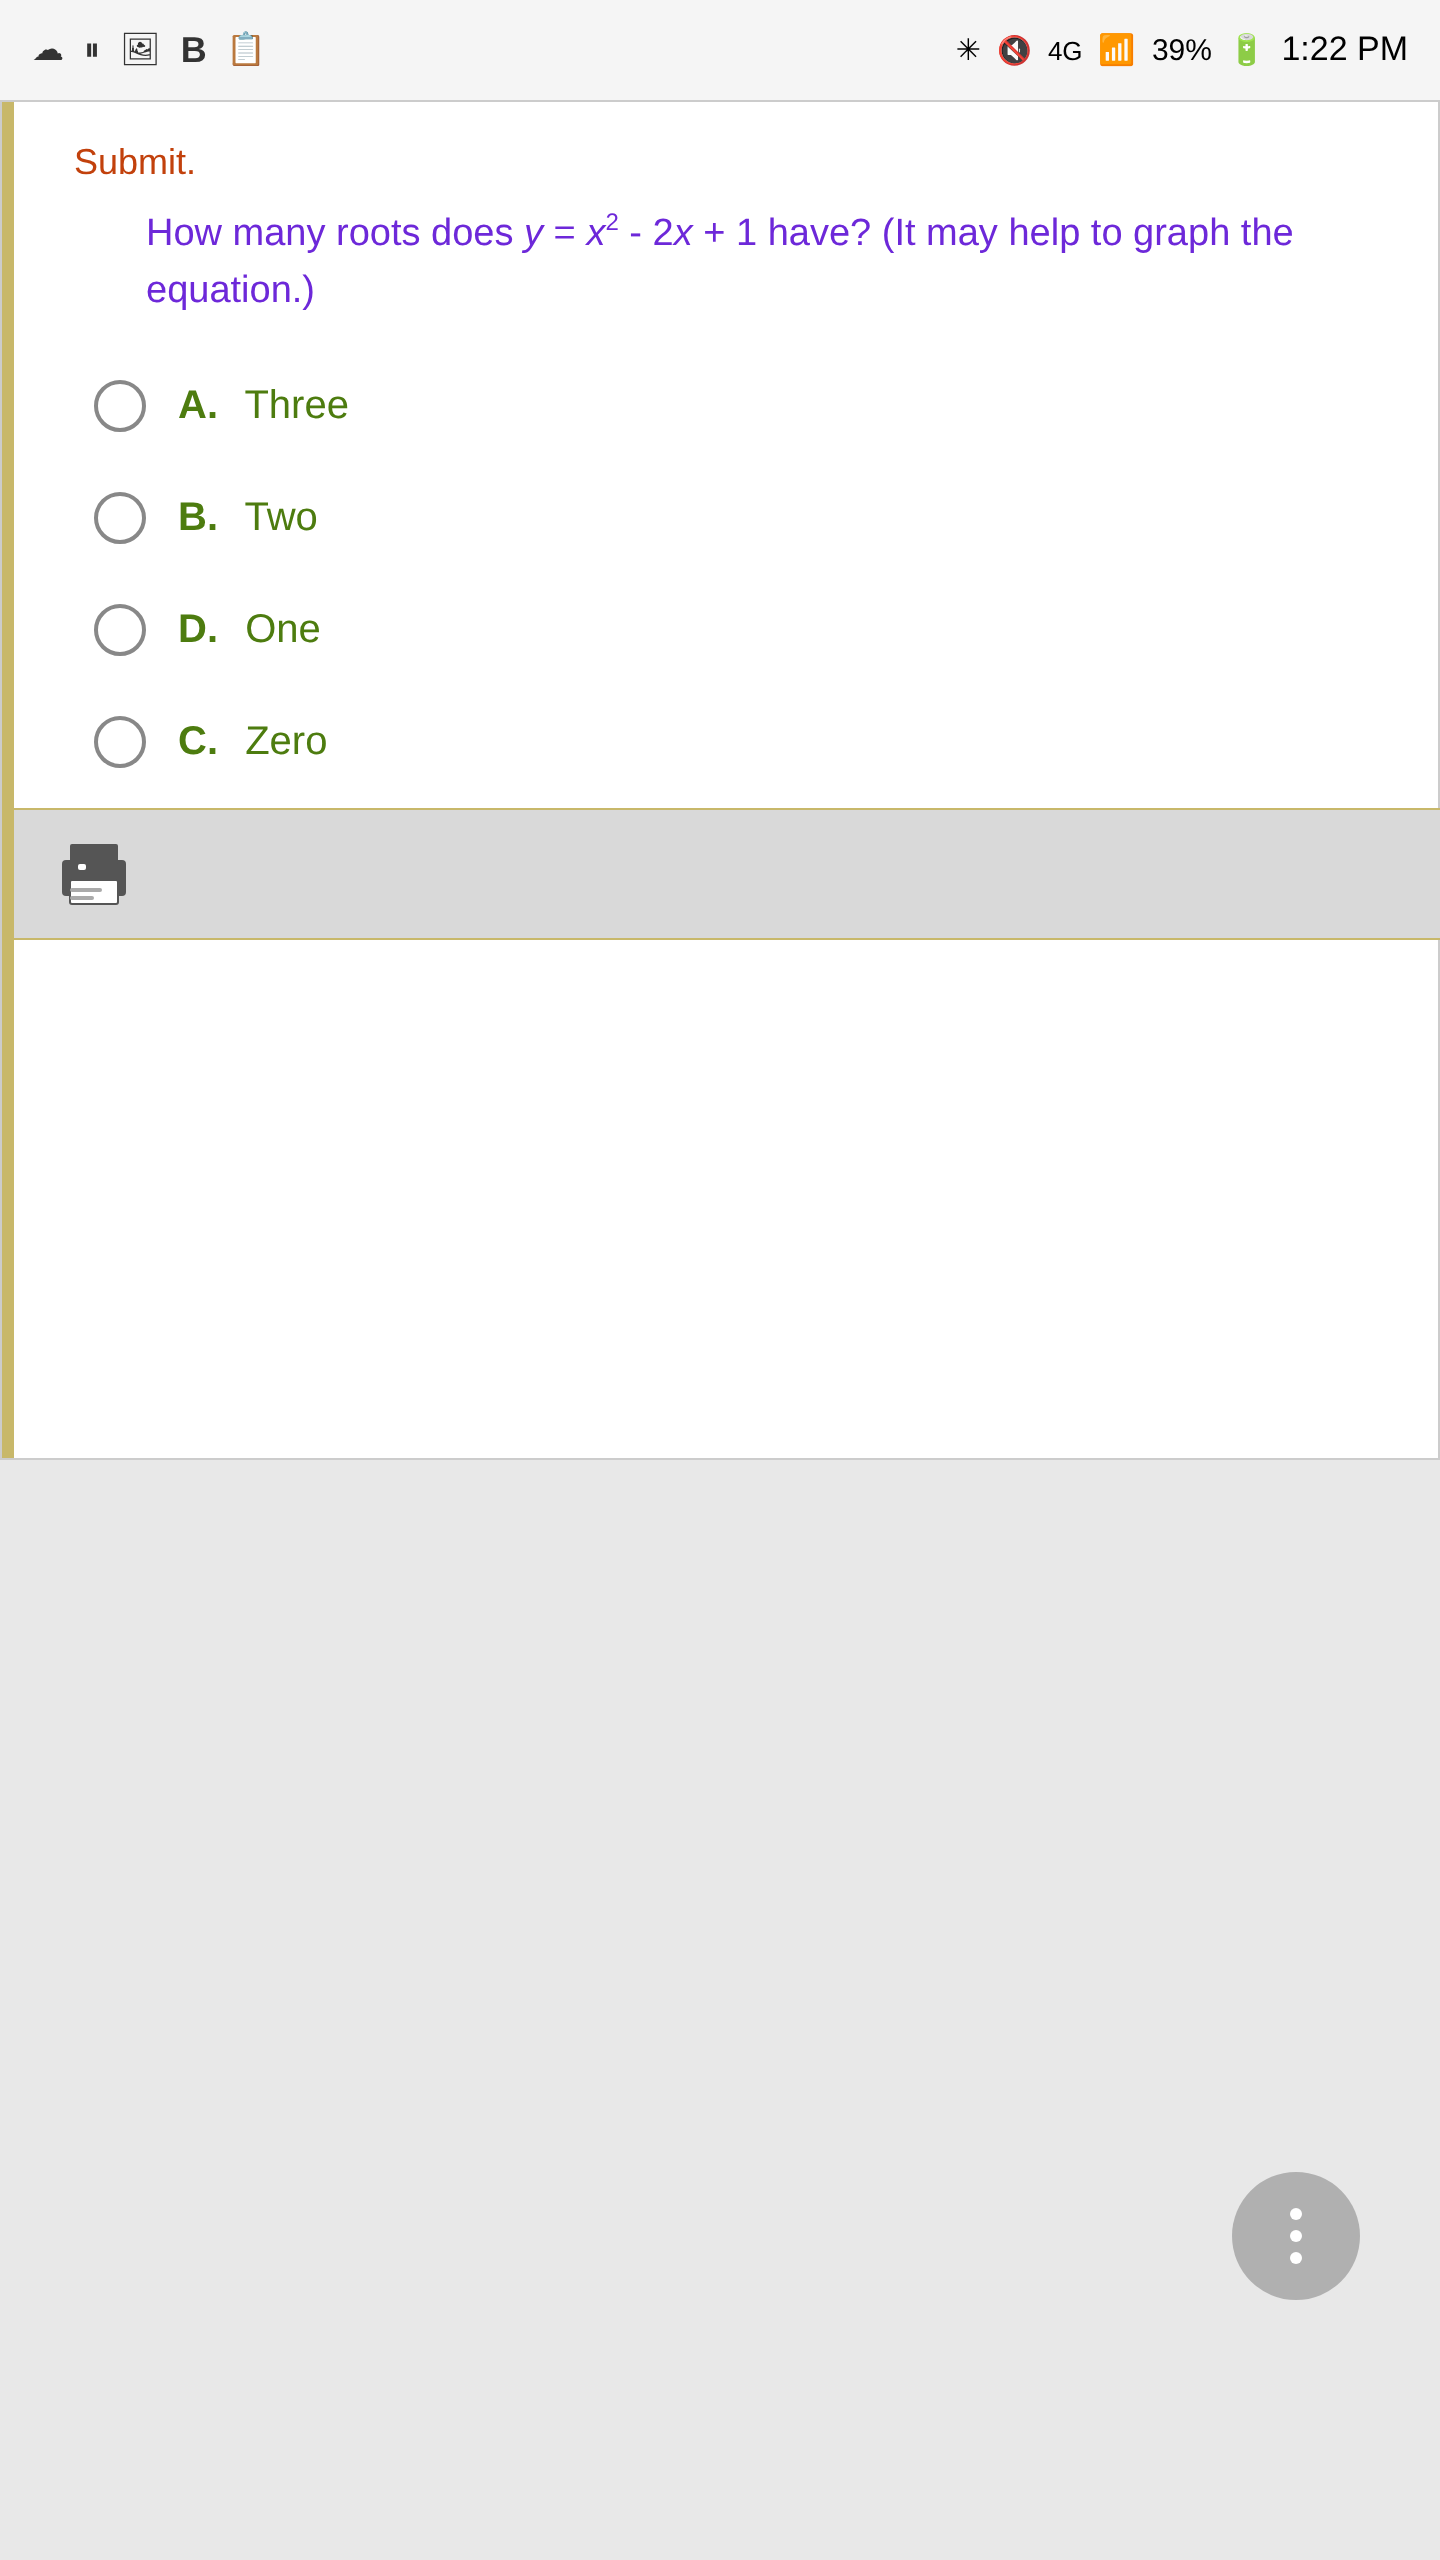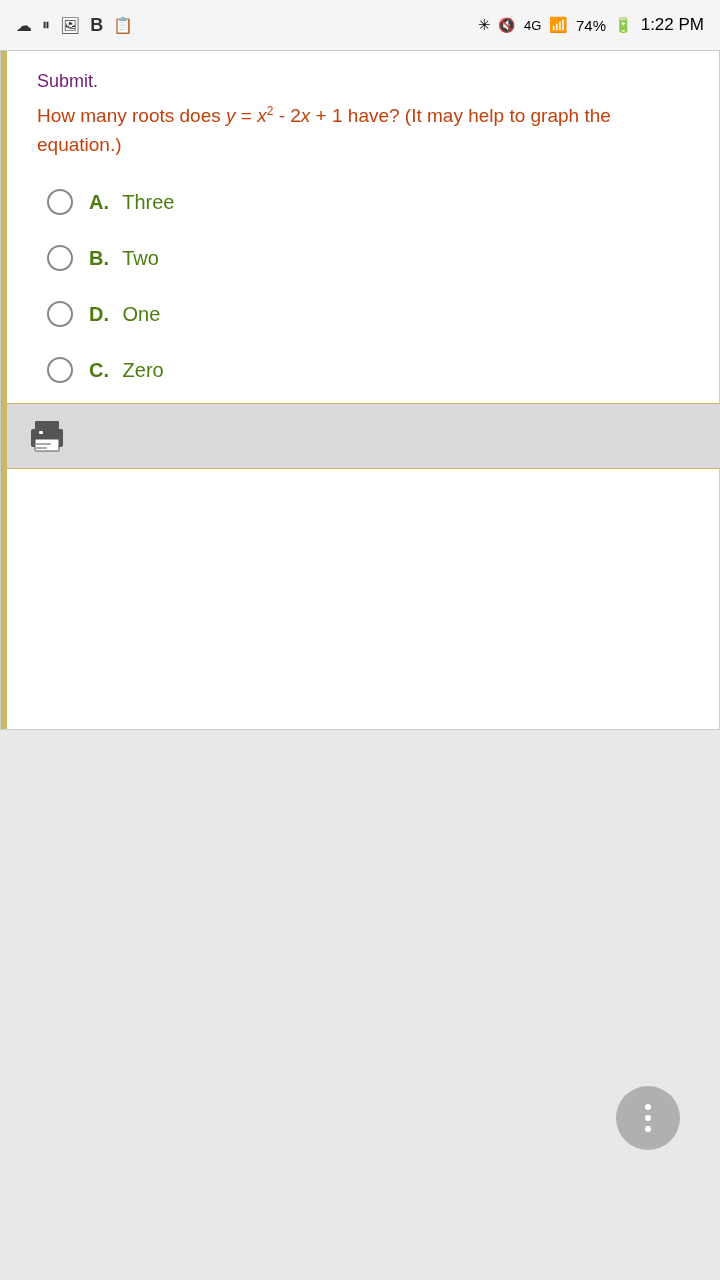--- a/index.html
+++ b/index.html
@@ -63,29 +63,30 @@
       height: 100%;
       background: #c8b86a;
     }
 
     .content-inner {
       padding: 20px 30px 20px 36px;
     }
 
     .submit-text {
       font-size: 18px;
-      color: #701a75;
+      color: #c2410c;
       margin-bottom: 10px;
     }
 
     .question-text {
       font-size: 19px;
-      color: #c2410c;
+      color: #6d28d9;
       line-height: 1.5;
       margin-bottom: 30px;
+      margin-left: 36px;
     }
 
     .question-text sup {
       font-size: 12px;
     }
 
     .options-list {
       list-style: none;
       display: flex;
       flex-direction: column;
@@ -187,21 +188,21 @@
     <span class="status-icon">⏸</span>
     <span class="status-icon">🖼</span>
     <span class="status-icon" style="font-weight:900;font-size:18px;">B</span>
     <span class="status-icon">📋</span>
   </div>
   <div class="status-right">
     <span>✳</span>
     <span style="font-size:14px;">🔇</span>
     <span style="font-size:13px;">4G</span>
     <span>📶</span>
-    <span>74%</span>
+    <span>39%</span>
     <span>🔋</span>
     <span style="font-size:17px;font-weight:400;">1:22 PM</span>
   </div>
 </div>
 
 <div class="main-content">
   <div class="left-accent"></div>
 
   <div class="content-inner">
 

